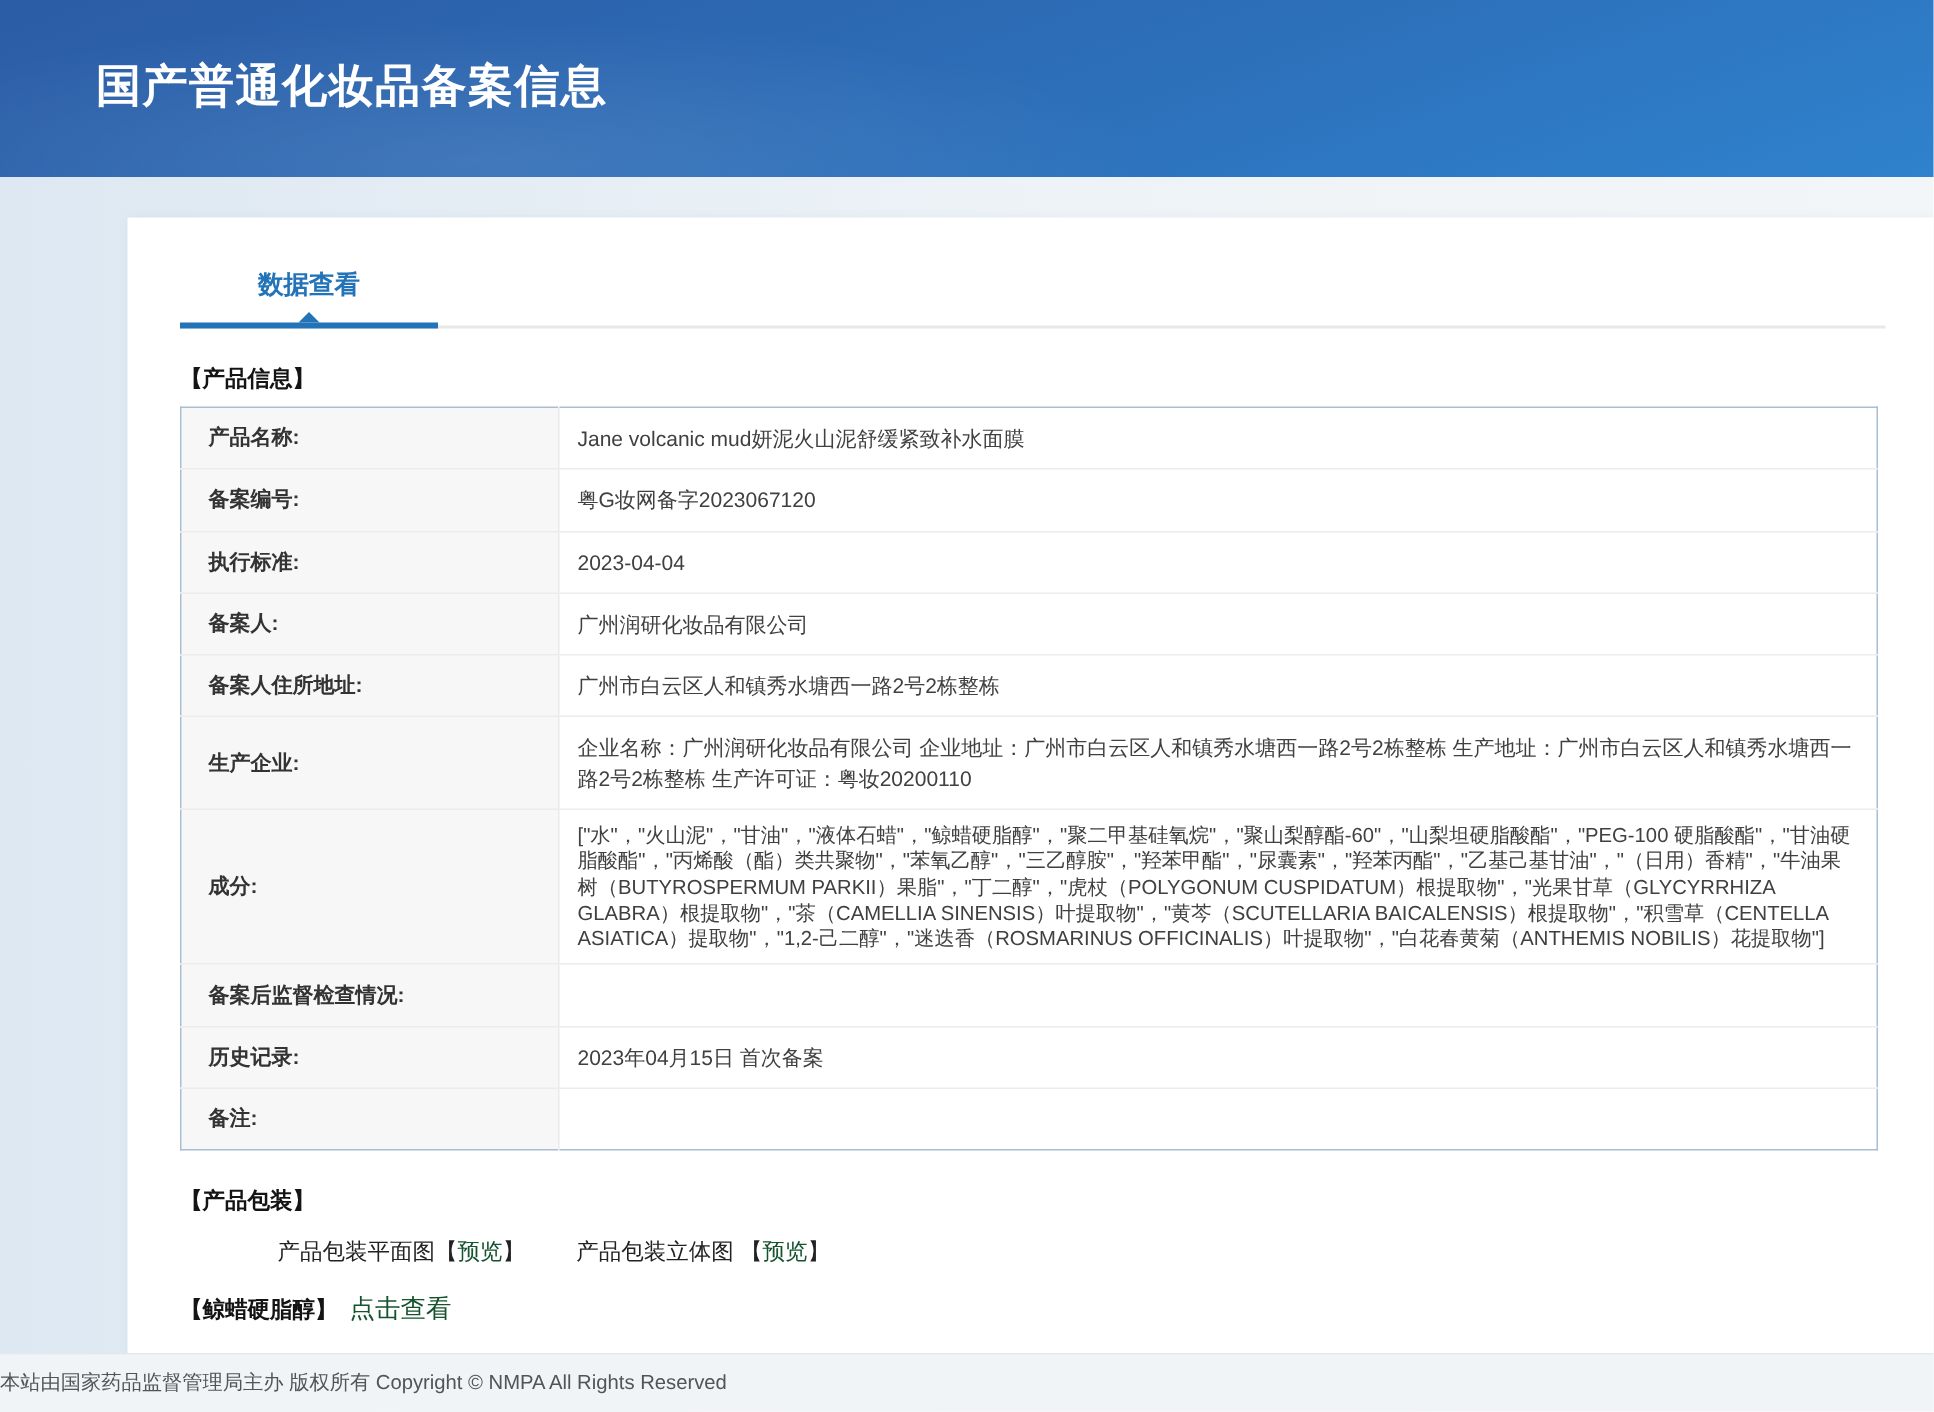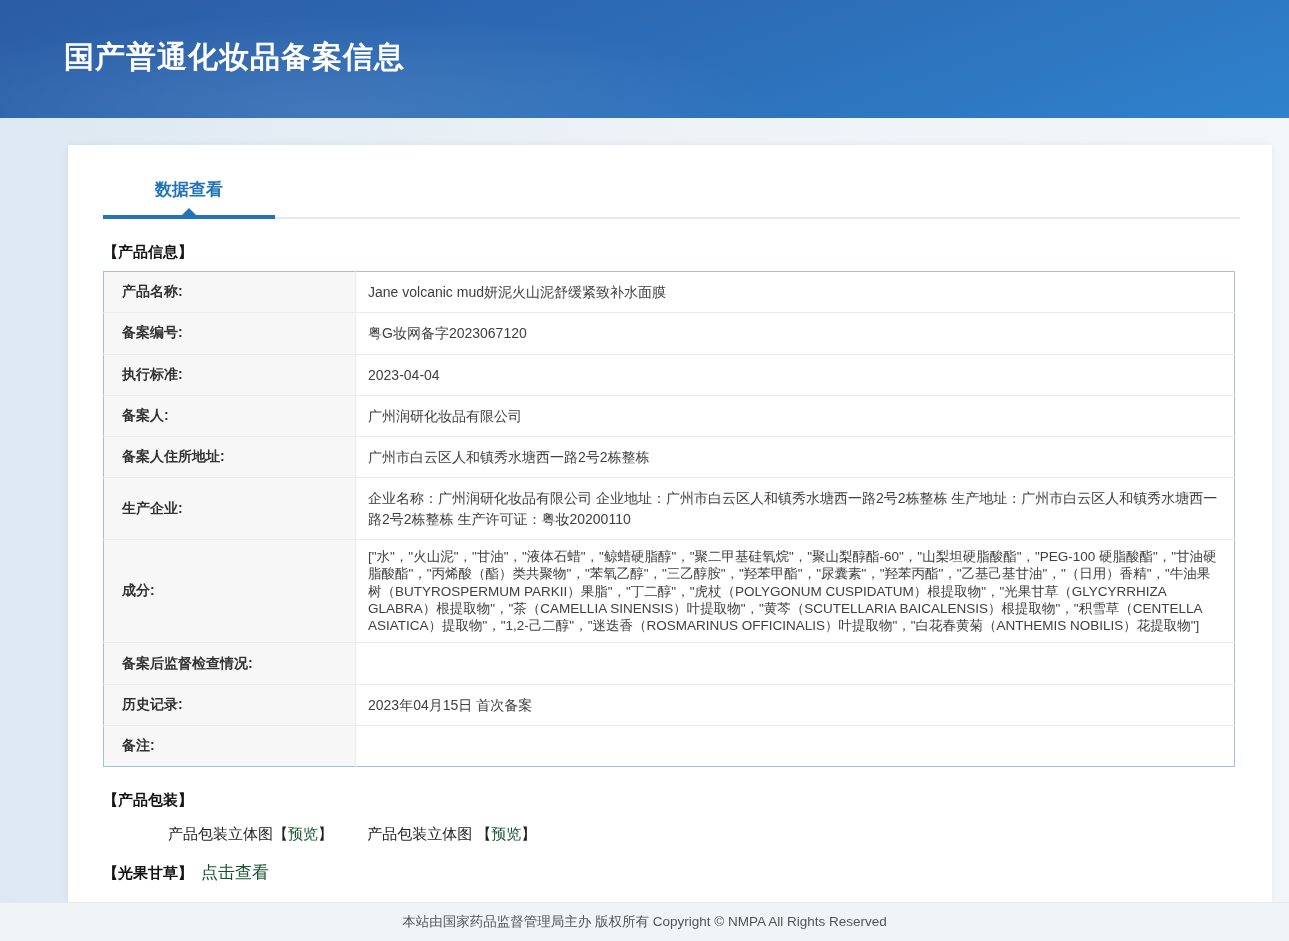--- a/index.html
+++ b/index.html
@@ -21,21 +21,21 @@
     width:70%; height:160%;
     background:radial-gradient(ellipse at center, rgba(255,255,255,0.10), rgba(255,255,255,0) 70%);
   }
   .page-title{
     color:#ffffff; font-size:30px; font-weight:bold; letter-spacing:1px;
     padding:37px 0 0 64px; position:relative; z-index:2;
   }
 
   
   .card{
-    position:absolute; left:68px; top:145px; width:1204px; height:757px;
+    position:absolute; left:85px; top:145px; width:1204px; height:757px;
     background:#ffffff; padding:28px 32px 0 35px;
     box-shadow:0 0 6px rgba(120,150,180,0.12);
   }
 
   
   .tabbar{ position:relative; border-bottom:2px solid #e8e8e8; height:46px; }
   .tab{
     position:absolute; left:0; bottom:-2px; width:172px; text-align:center;
     color:#2273b8; font-size:17px; font-weight:bold; padding-bottom:18px; cursor:pointer;
   }
@@ -69,21 +69,21 @@
   .packaging-item{ margin-right:30px; }
   .link{ color:#14532d; text-decoration:none; cursor:pointer; }
   .std-line{ margin-top:17px; font-size:15px; color:#141414; }
   .std-line .heading{ font-weight:bold; }
   .std-line .link{ margin-left:8px; font-size:17px; }
 
   
   .footer{
     position:absolute; left:0; top:902px; width:1289px; height:39px;
     background:#f1f4f6; border-top:1px solid #e4e9ee;
-    text-align:center; line-height:38px; font-size:13.5px; color:#4f5559;
+    text-align:left; line-height:38px; font-size:13.5px; color:#4f5559;
   }
 </style>
 </head>
 <body>
 
 <div class="page-header">
   <div class="page-title">国产普通化妆品备案信息</div>
 </div>
 
 <div class="card">
@@ -139,26 +139,26 @@
         <tr>
           <th>备注:</th>
           <td></td>
         </tr>
       </tbody>
   </table>
 
   <div class="section-heading">【产品包装】</div>
 
   <div class="packaging-line">
-    <span class="packaging-item"><span>产品包装立体图【</span><a class="link">预览</a><span>】</span></span>
+    <span class="packaging-item"><span>产品包装平面图【</span><a class="link">预览</a><span>】</span></span>
     <span class="packaging-item"><span>产品包装立体图 【</span><a class="link">预览</a><span>】</span></span>
   </div>
 
   <div class="std-line">
-    <span class="heading">【光果甘草】</span><a class="link">点击查看</a>
+    <span class="heading">【鲸蜡硬脂醇】</span><a class="link">点击查看</a>
   </div>
 
   <div class="std-line">
     <span class="heading">【功效宣称】</span><a class="link">点击查看</a>
   </div>
 
 </div>
 
 <div class="footer">
   <span>本站由国家药品监督管理局主办 版权所有 Copyright © NMPA All Rights Reserved</span>

